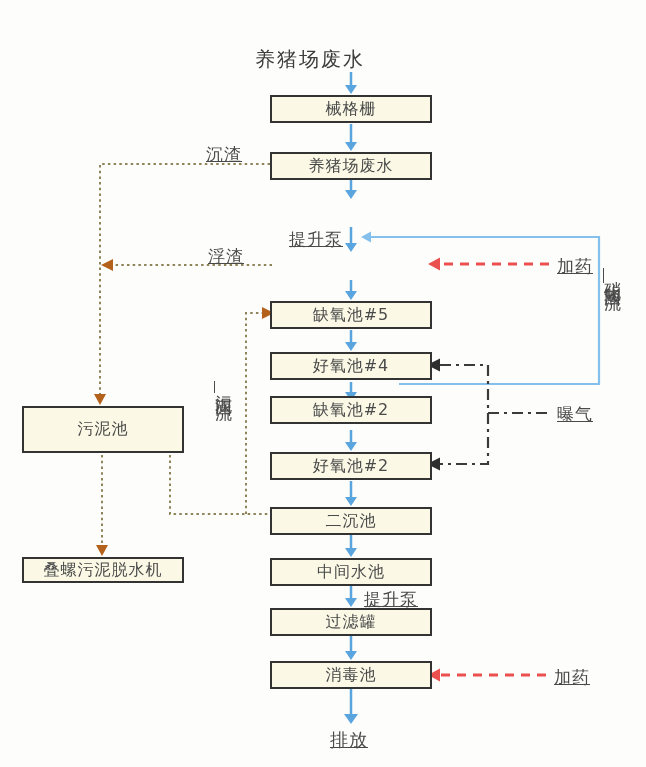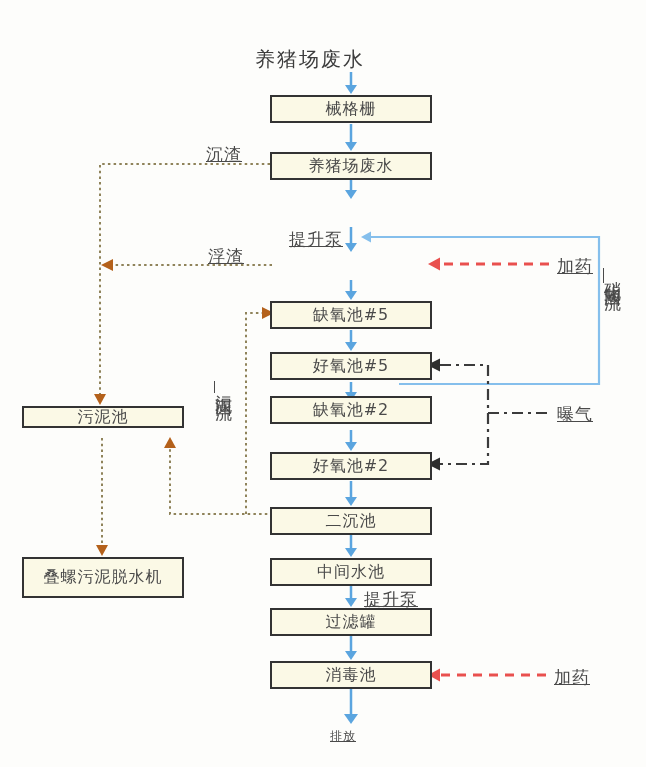--- a/index.html
+++ b/index.html
@@ -21,21 +21,21 @@
   .side-node{left:22px;}
   .title{
     position:absolute;left:255px;top:46px;width:192px;
     font-size:20px;color:#3d3d3d;letter-spacing:2px;
   }
   .lbl{position:absolute;font-size:17px;color:#4a4a4a;white-space:nowrap;letter-spacing:1px;text-decoration:underline;}
   .vert{
     writing-mode:vertical-rl;text-orientation:upright;
     letter-spacing:3px;white-space:normal;
   }
-  .big{font-size:12px;}
+  .big{font-size:18px;}
 </style>
 </head>
 <body>
 
 <div class="canvas">
 
   <svg class="lines" viewBox="0 0 646 767">
 
     <g stroke="#5BA5DF" stroke-width="2.5" fill="none">
       <path d="M351 72 V86"></path>
@@ -103,30 +103,30 @@
       <polygon points="164,448 176,448 170,437"></polygon>
       <polygon points="262,307 262,319 274,313"></polygon>
     </g>
   </svg>
 
   <div class="title">养猪场废水</div>
 
   <div class="node" style="top:95px">械格栅</div>
   <div class="node" style="top:152px">养猪场废水</div>
   <div class="node" style="top:301px">缺氧池#5</div>
-  <div class="node" style="top:352px">好氧池#5</div>
+  <div class="node" style="top:352px">好氧池#4</div>
   <div class="node" style="top:396px">缺氧池#2</div>
   <div class="node" style="top:452px">好氧池#2</div>
   <div class="node" style="top:507px">二沉池</div>
   <div class="node" style="top:558px">中间水池</div>
   <div class="node" style="top:661px">消毒池</div>
   <div class="node" style="top:608px">过滤罐</div>
 
-  <div class="node side-node" style="top:406px;height:22px">污泥池</div>
-  <div class="node side-node" style="top:557px;height:41px">叠螺污泥脱水机</div>
+  <div class="node side-node" style="top:406px;height:47px">污泥池</div>
+  <div class="node side-node" style="top:557px;height:26px">叠螺污泥脱水机</div>
 
   <div class="lbl" style="left:289px;top:228px">提升泵</div>
   <div class="lbl" style="left:364px;top:588px">提升泵</div>
   <div class="lbl" style="left:206px;top:143px">沉渣</div>
   <div class="lbl" style="left:208px;top:245px">浮渣</div>
   <div class="lbl vert" style="left:213px;top:381px;height:92px">污泥回流</div>
   <div class="lbl vert" style="left:602px;top:268px;height:112px">硝化液回流</div>
   <div class="lbl" style="left:557px;top:403px">曝气</div>
   <div class="lbl" style="left:557px;top:255px">加药</div>
   <div class="lbl" style="left:554px;top:666px">加药</div>

